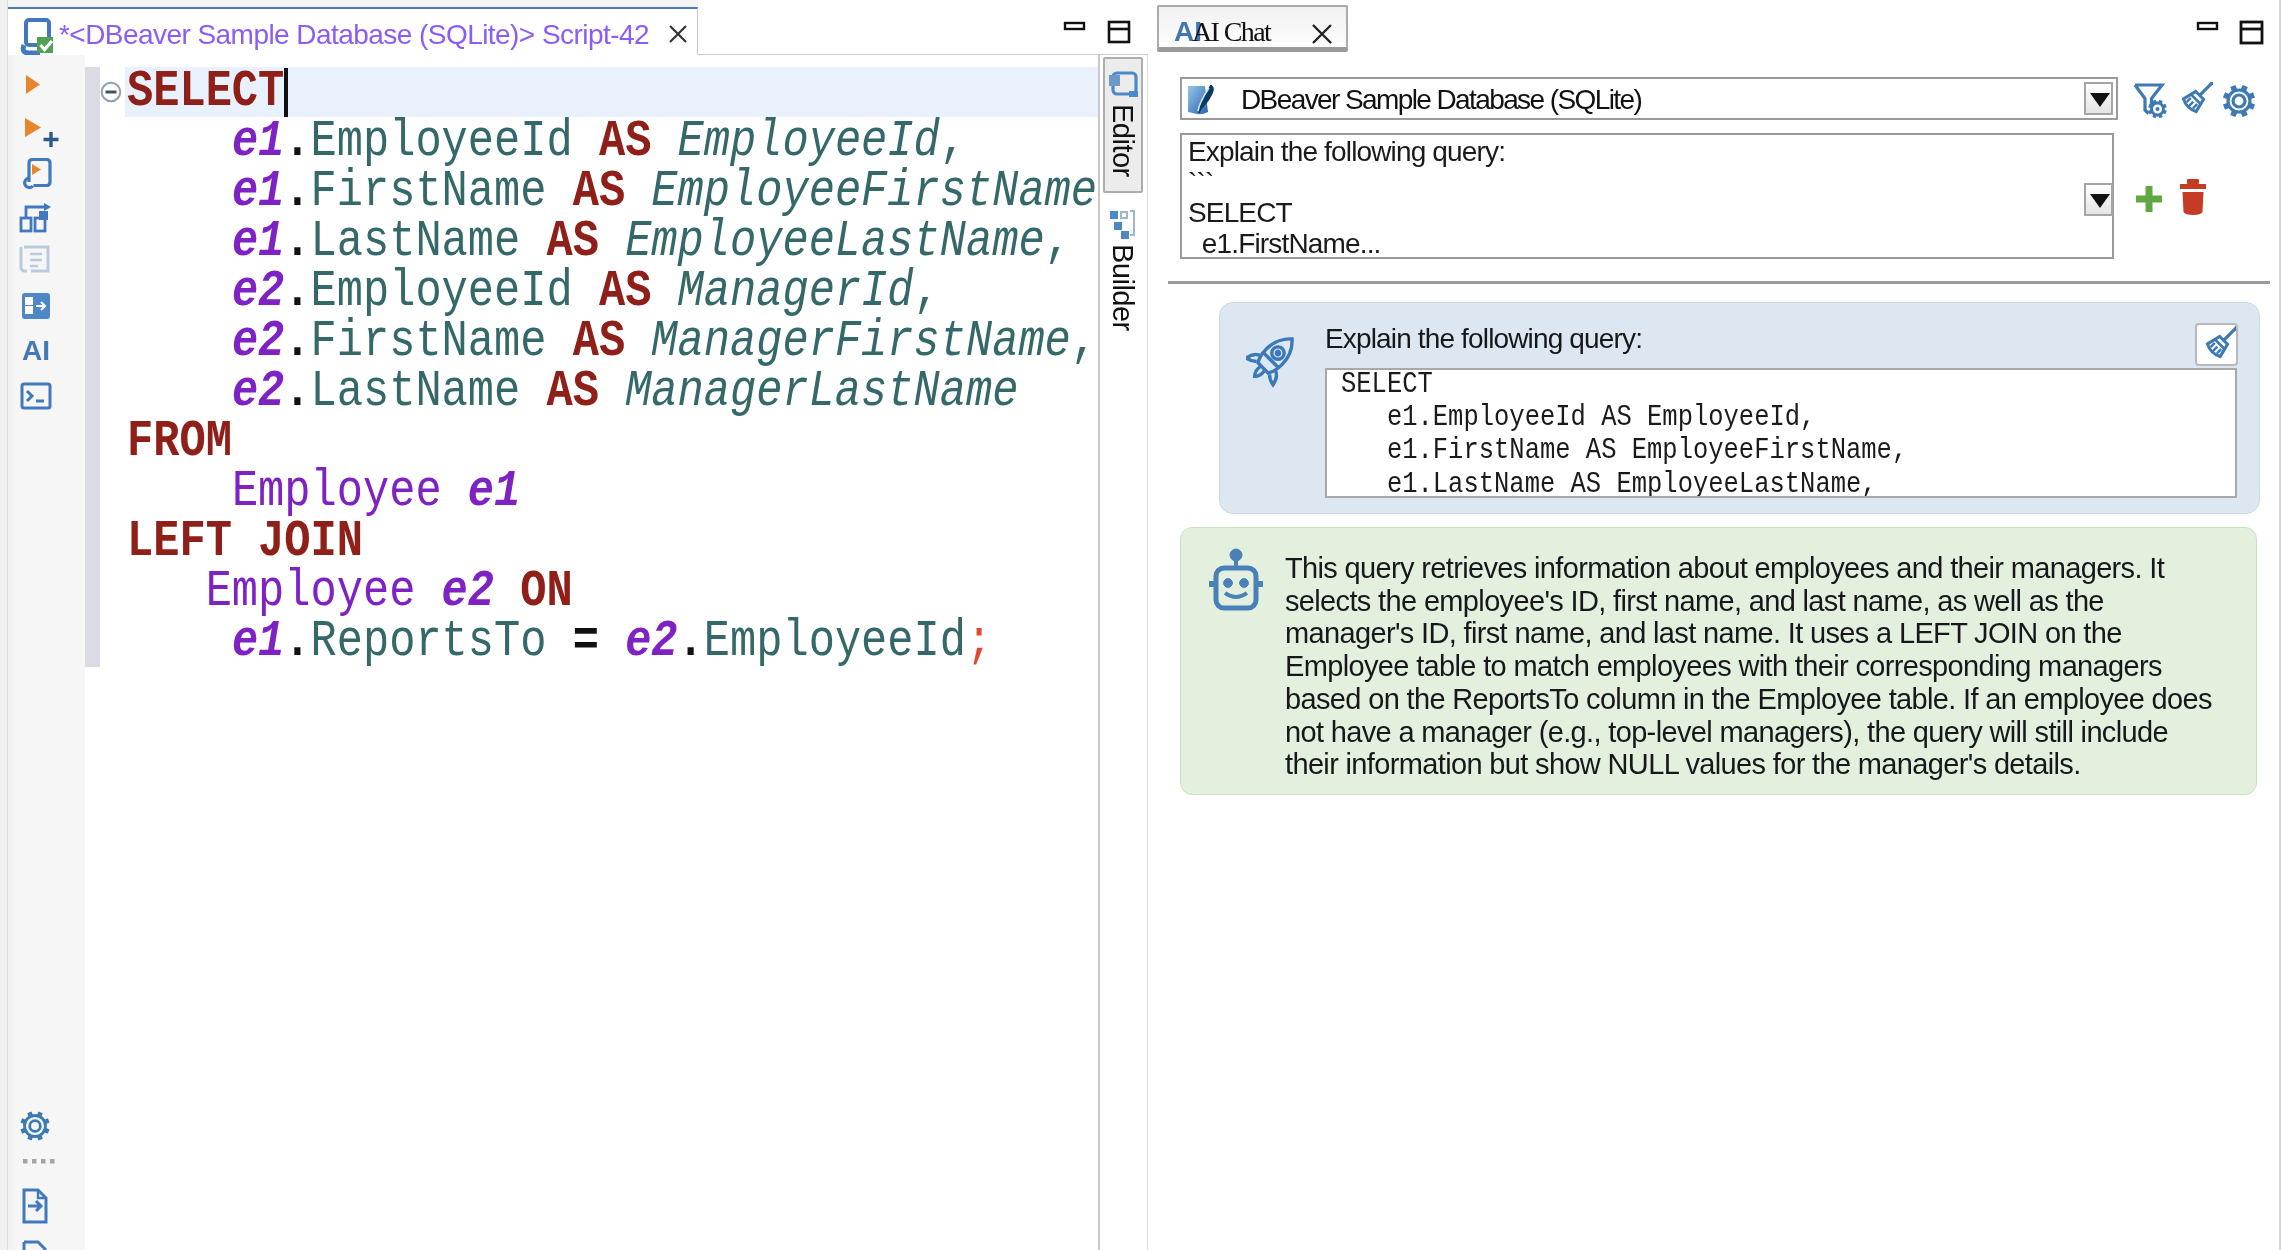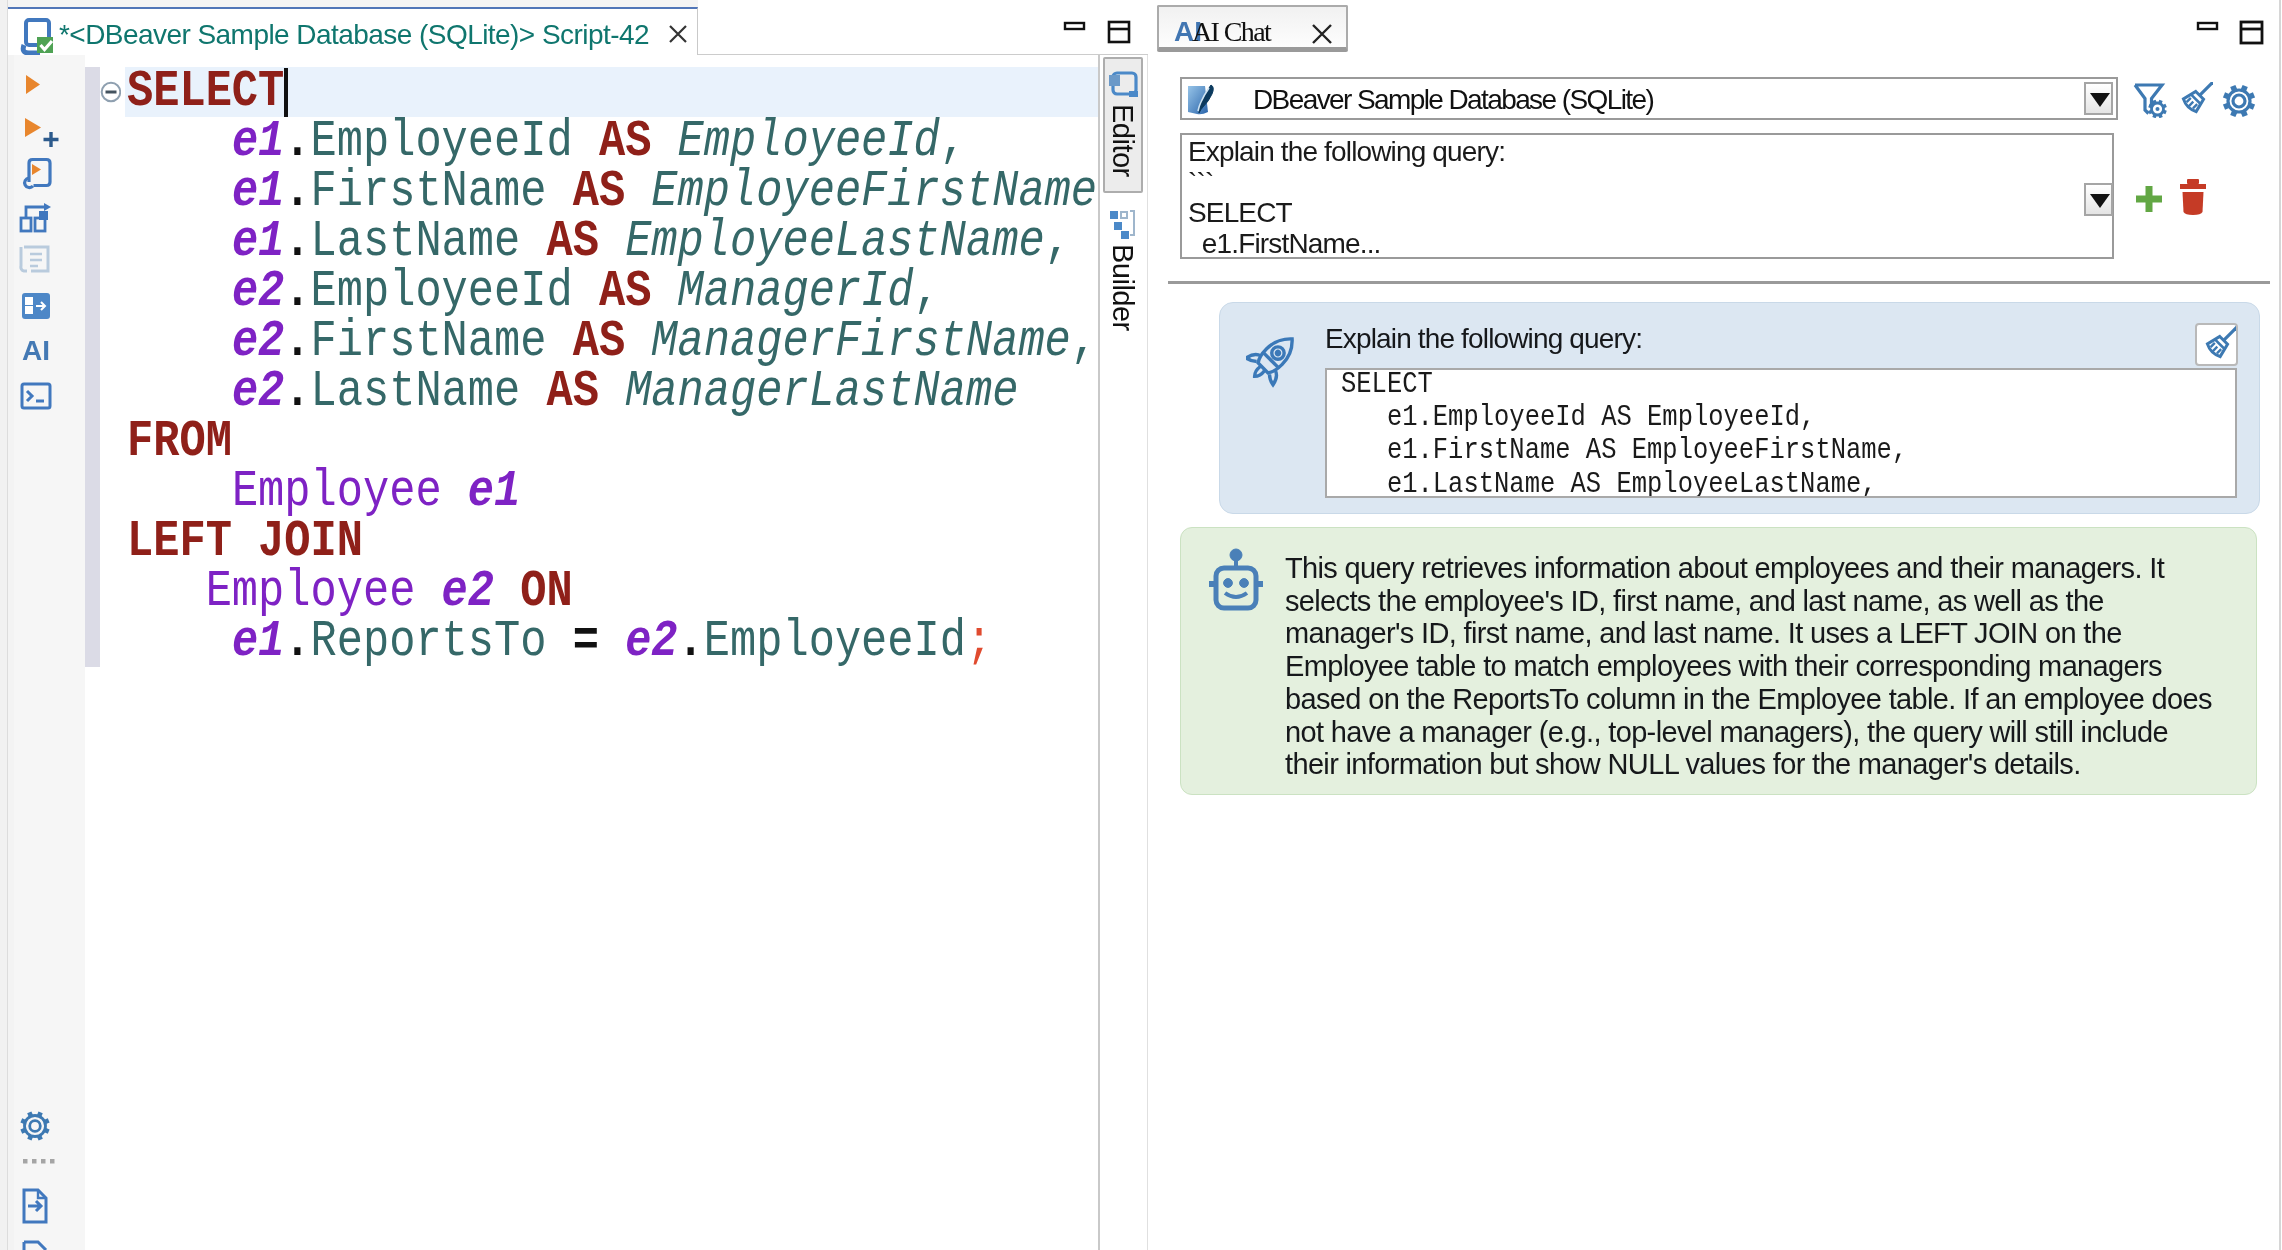--- a/index.html
+++ b/index.html
@@ -5,21 +5,21 @@
   * { margin:0; padding:0; box-sizing:border-box; }
   html,body { width:2282px; height:1250px; background:#fff; font-family:"Liberation Sans", sans-serif; overflow:hidden; }
   .abs { position:absolute; }
   #stage { position:relative; width:2282px; height:1250px; }
 
   
   #edge { left:0; top:0; width:8px; height:1250px; background:#f1f1f1; border-right:1px solid #dcdcdc; }
   #tabbarL { left:8px; top:0; width:1140px; height:55px; background:#ffffff; border-bottom:1px solid #cccccc; }
   #tabL { left:8px; top:7px; width:690px; height:48px; background:#ffffff; border-top:2.5px solid #5176b8; border-right:1px solid #c9c9c9; }
   #tabLtop { left:8px; top:0; width:690px; height:7px; background:#f4f4f4; }
-  #tabLtext { left:59px; top:19px; font-size:28px; color:#0f766e; letter-spacing:-0.55px; }
+  #tabLtext { left:59px; top:19px; font-size:28px; color:#8b5cf6; letter-spacing:-0.55px; }
   #toolcol { left:8px; top:55px; width:77px; height:1195px; background:#f6f6f6; border-left:6px solid #f3f3f3; }
   #ruler { left:85px; top:67px; width:15px; height:600px; background:#dbdbe6; }
   #gutter { left:100px; top:55px; width:21px; height:1195px; background:#ffffff; }
   #codewrap { left:121px; top:55px; width:977px; height:1195px; background:#ffffff; overflow:hidden; }
   #hiline { left:4px; top:12px; width:977px; height:50px; background:#e9f2fc; }
   #cursor { left:163px; top:13px; width:3.5px; height:49px; background:#111; }
   .cl { position:absolute; left:6px; width:1100px; height:50px; line-height:50px; font-family:"Liberation Mono", monospace; font-size:43.7px; white-space:pre; color:#111; transform:scaleY(1.17); transform-origin:0 50%; }
   .kw { color:#8f2019; font-weight:bold; }
   .id { color:#356868; }
   .idi { color:#356868; font-style:italic; }
@@ -190,21 +190,21 @@
         <defs>
           <linearGradient id="fg" x1="0" y1="0" x2="1" y2="1">
             <stop offset="0" stop-color="#97c4e8"></stop>
             <stop offset="1" stop-color="#2a65ab"></stop>
           </linearGradient>
         </defs>
         <path d="M1 2 h17 l3 26 q-6 3 -11 2 l-9 -2 z" fill="url(#fg)"></path>
         <path d="M24 1 q4 2 1 9 q-3 7 -9 13 q-2 2 -4 6 q0 -6 2 -10 q3 -7 7 -13 q2 -4 3 -5 z" fill="#0c3a5e" stroke="#0c3a5e"></path>
         <path d="M22 4 q-5 7 -8 14 q-2 4 -3 9" fill="none" stroke="#cfe3f2" stroke-width="1.6"></path>
       </svg>
-    <div class="abs uit" style="left:96px;top:84px;text-align:center;">DBeaver Sample Database (SQLite)</div>
+    <div class="abs uit" style="left:84px;top:84px;text-align:center;">DBeaver Sample Database (SQLite)</div>
     <div class="dropbtn" style="left:927px;top:82px;">
         <div class="dtri" style="left:4px;top:9px;"></div>
       </div>
     <svg class="abs" id="funnel" width="34" height="36" style="left:976px;top:82px" viewBox="0 0 34 36">
         <path d="M2 3 h27 l-10.5 13.5 v8 M2 3 l10 13.5 v11.5 l3.5 3.5" fill="none" stroke="#3d79b2" stroke-width="3.2"></path>
         <circle cx="24.5" cy="27" r="6" fill="none" stroke="#3d79b2" stroke-width="2.8"></circle>
         <line x1="30.3" y1="29.4" x2="33.1" y2="30.5" stroke="#3d79b2" stroke-width="3.6"></line>
         <line x1="26.9" y1="32.8" x2="28.1" y2="35.6" stroke="#3d79b2" stroke-width="3.6"></line>
         <line x1="22.1" y1="32.8" x2="21.0" y2="35.6" stroke="#3d79b2" stroke-width="3.6"></line>
         <line x1="18.7" y1="29.4" x2="15.9" y2="30.6" stroke="#3d79b2" stroke-width="3.6"></line>

